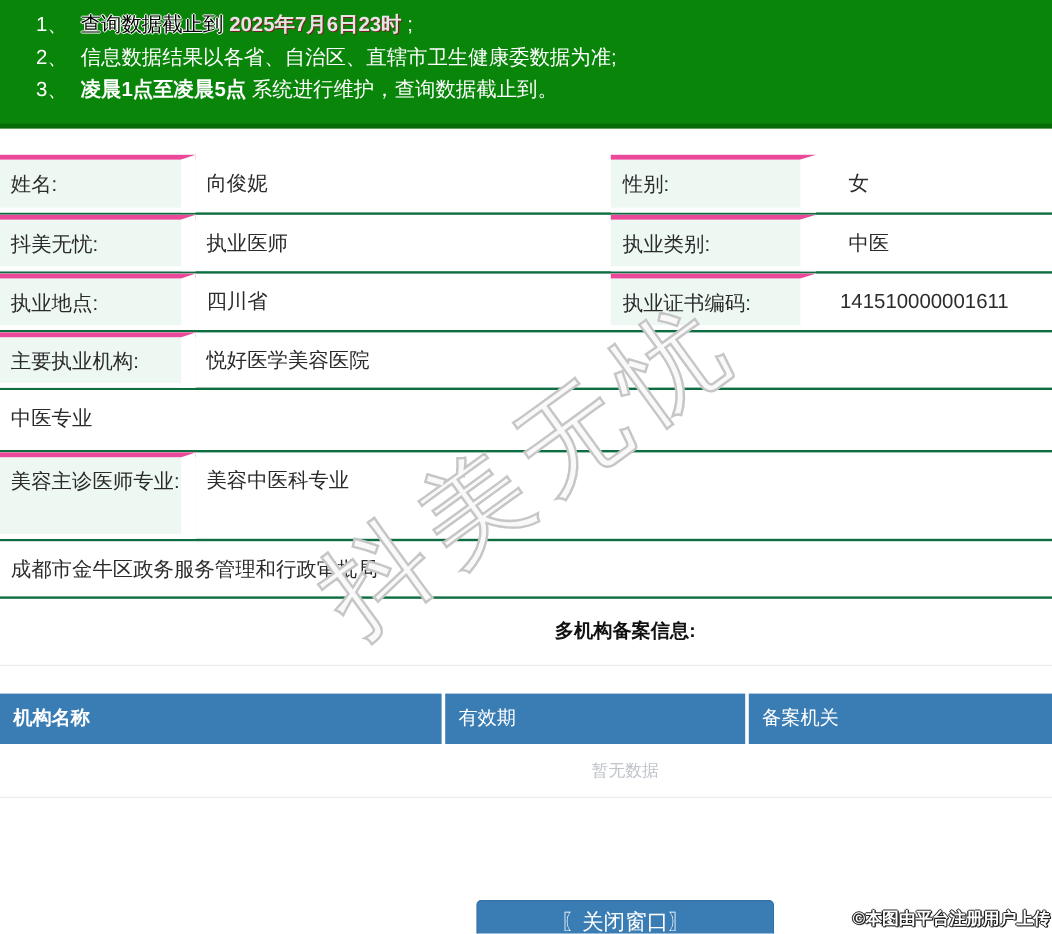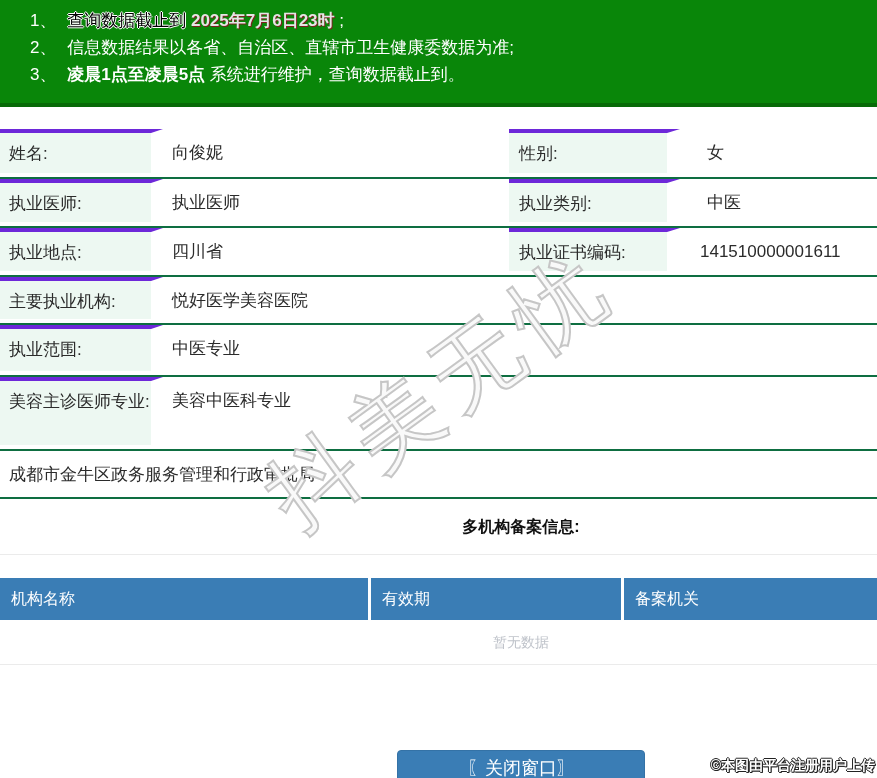--- a/index.html
+++ b/index.html
@@ -40,21 +40,21 @@
     display: flex;
     border-bottom: 2px solid #0e6e41;
     box-sizing: border-box;
     color: #2b2b2b;
     font-size: 17px;
   }
   .cell { box-sizing: border-box; padding-top: 13px; line-height: 22px; }
   .cell-label {
     flex: 0 0 163px;
     background: #edf8f2;
-    border-top: 4px solid #6d28d9;
+    border-top: 4px solid #ec4899;
     border-bottom: 4px solid #ffffff;
     border-right: 12px solid #ffffff;
     padding-left: 9px;
     padding-top: 10px;
   }
   .cell-label.second {
     flex: 0 0 171px;
     border-right: 13px solid #ffffff;
     padding-left: 10px;
   }
@@ -80,21 +80,21 @@
     width: 1042px;
   }
   .org-th {
     background: #3a7db5;
     color: #ffffff;
     font-size: 16px;
     line-height: 42px;
     padding-left: 11px;
     box-sizing: border-box;
   }
-  .org-th.c1 { width: 368px; margin-right: 3px; }
+  .org-th.c1 { width: 368px; margin-right: 3px; font-weight: bold; }
   .org-th.c2 { width: 250px; margin-right: 3px; }
   .org-th.c3 { width: 367px; }
   .empty-row {
     width: 1042px;
     height: 44px; line-height: 44px;
     text-align: center;
     color: #bfc3ca;
     font-size: 14px;
     border-bottom: 1px solid #ebebeb;
   }
@@ -166,40 +166,39 @@
   <div class="info-table">
 
     <div class="irow" style="min-height:50px">
       <div class="cell cell-label">姓名:</div>
       <div class="cell cell-value1">向俊妮</div>
       <div class="cell cell-label second">性别:</div>
       <div class="cell cell-value2" style="padding-left:27px">女</div>
     </div>
 
     <div class="irow" style="min-height:49px">
-      <div class="cell cell-label">执业医师:</div>
+      <div class="cell cell-label">抖美无忧:</div>
       <div class="cell cell-value1">执业医师</div>
       <div class="cell cell-label second">执业类别:</div>
       <div class="cell cell-value2" style="padding-left:27px">中医</div>
     </div>
 
     <div class="irow" style="min-height:49px">
       <div class="cell cell-label">执业地点:</div>
       <div class="cell cell-value1">四川省</div>
       <div class="cell cell-label second">执业证书编码:</div>
       <div class="cell cell-value2" style="padding-left:20px">141510000001611</div>
     </div>
 
     <div class="irow" style="min-height:48px">
       <div class="cell cell-label">主要执业机构:</div>
       <div class="cell cell-value-wide">悦好医学美容医院</div>
     </div>
 
     <div class="irow" style="min-height:52px">
-      <div class="cell cell-label">执业范围:</div>
       <div class="cell cell-value-wide">中医专业</div>
     </div>
 
     <div class="irow" style="min-height:74px">
       <div class="cell cell-label">美容主诊医师专业:</div>
       <div class="cell cell-value-wide">美容中医科专业</div>
     </div>
 
     <div class="irow" style="min-height:48px">
       <div class="cell cell-value-wide">成都市金牛区政务服务管理和行政审批局</div>

